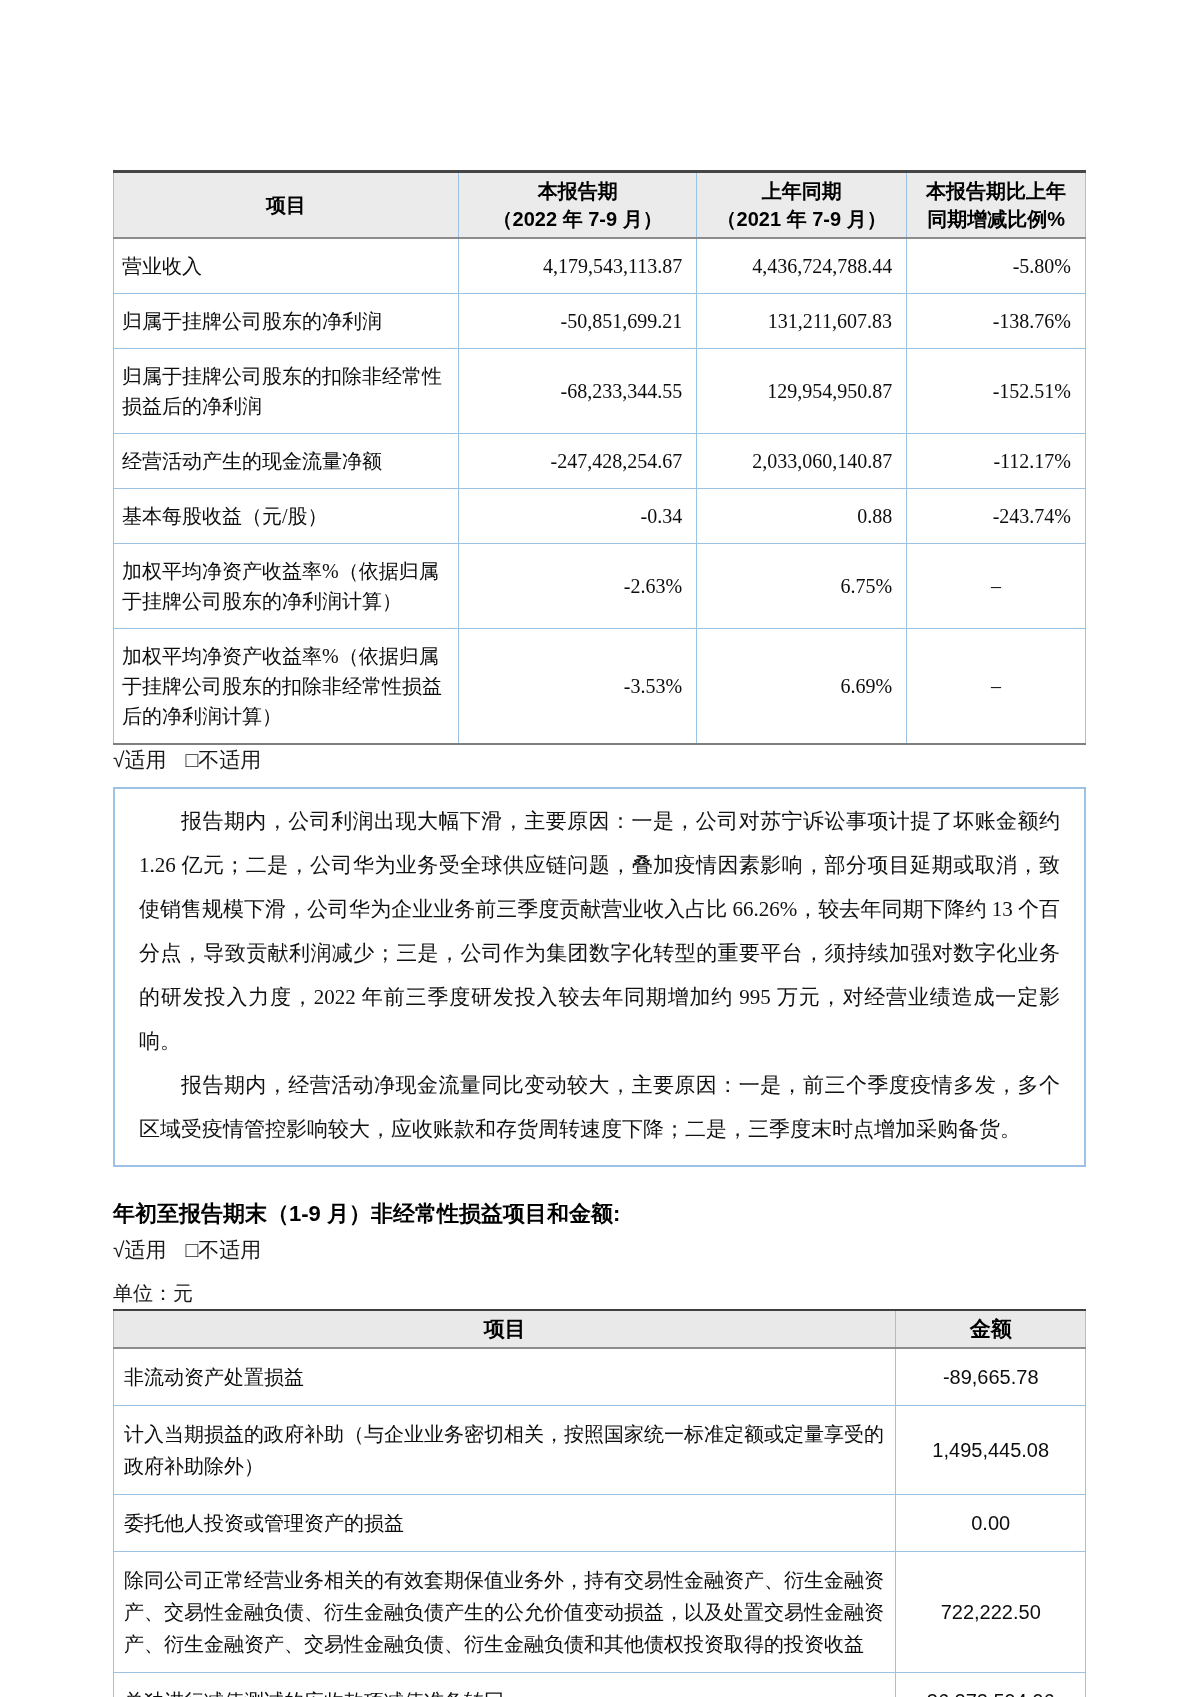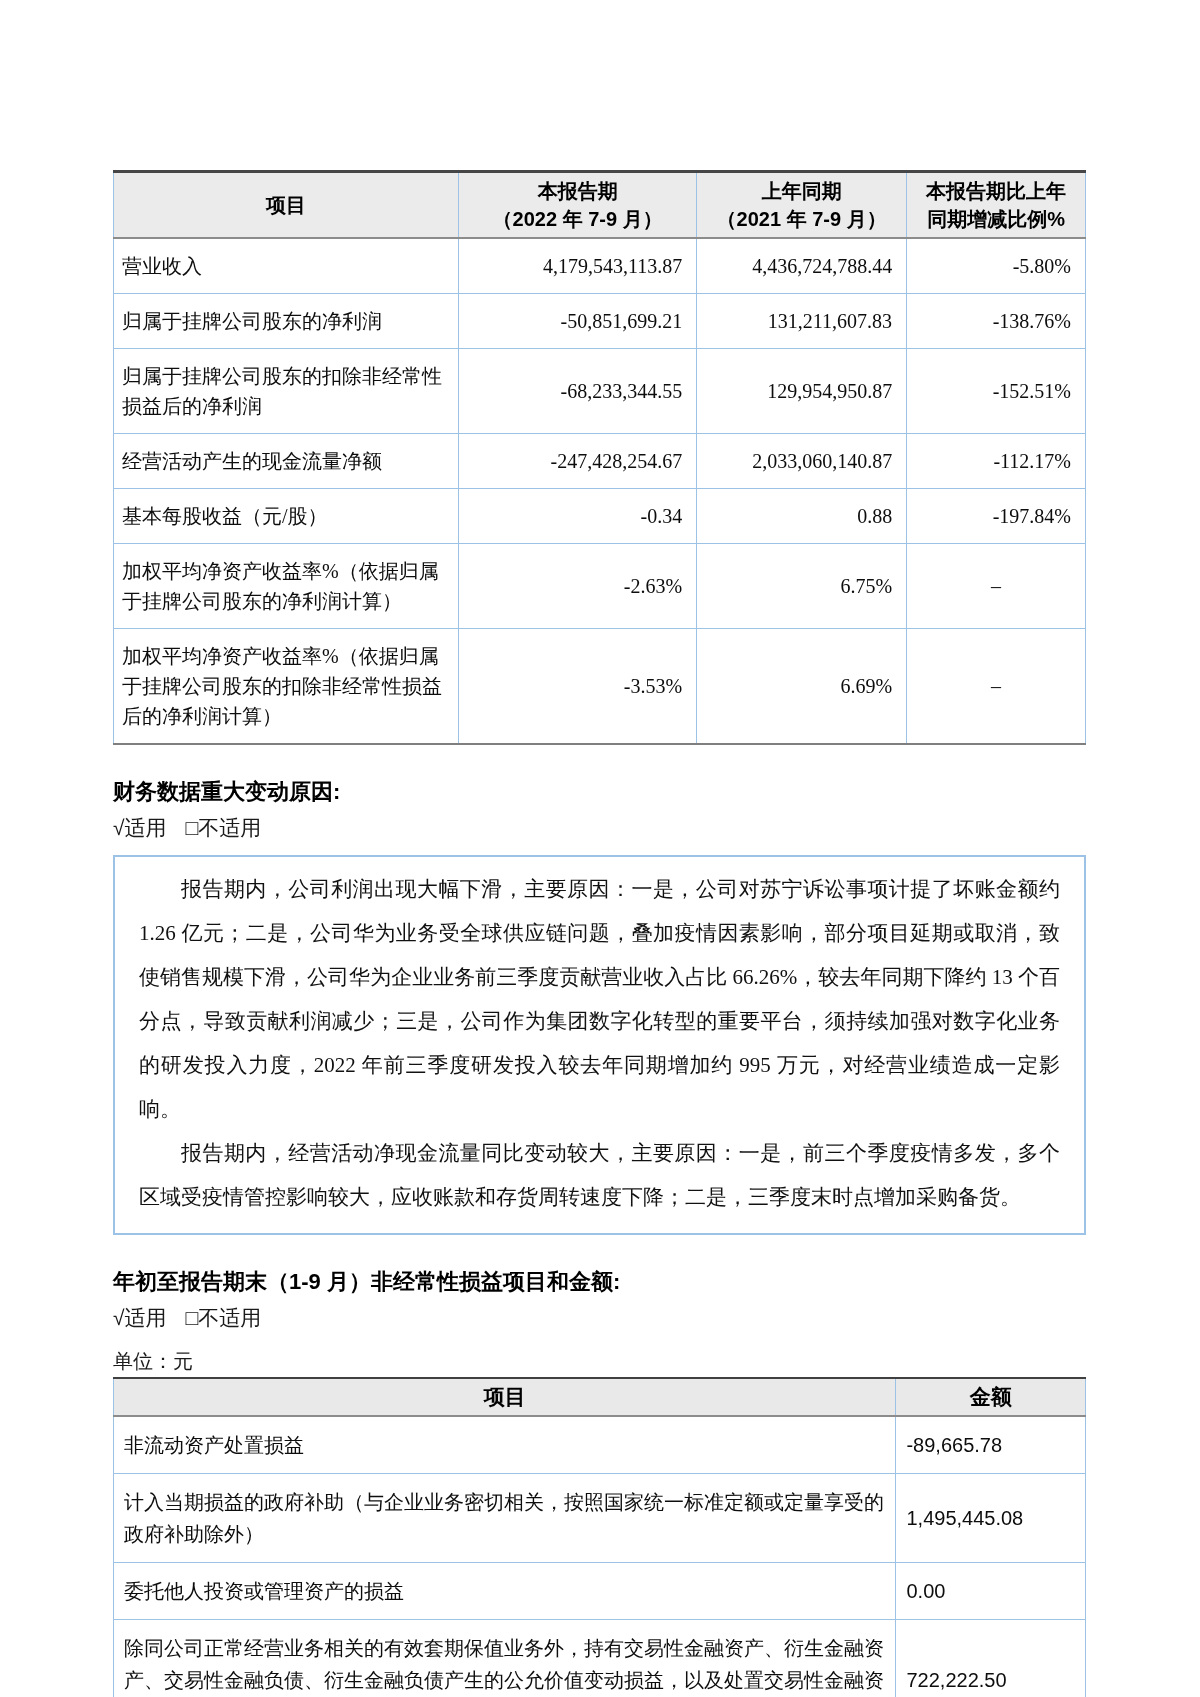--- a/index.html
+++ b/index.html
@@ -118,21 +118,21 @@
     padding: 12px 10px;
   }
   table.t2 td.item2 {
     font-size: 20px;
     line-height: 32px;
     text-align: left;
   }
   table.t2 td.amount {
     font-family: "Liberation Sans", "DejaVu Sans", sans-serif;
     font-size: 20px;
-    text-align: left;
+    text-align: center;
     padding-right: 10px;
   }
 
   .page-number {
     text-align: center;
     margin-top: 14px;
     font-family: "Liberation Sans", "DejaVu Sans", sans-serif;
     font-size: 20px;
     color: #1a1a1a;
   }
@@ -188,38 +188,37 @@
       <tr>
         <td class="item">经营活动产生的现金流量净额</td>
         <td class="num">-247,428,254.67</td>
         <td class="num">2,033,060,140.87</td>
         <td class="num">-112.17%</td>
       </tr>
       <tr>
         <td class="item">基本每股收益（元/股）</td>
         <td class="num">-0.34</td>
         <td class="num">0.88</td>
-        <td class="num">-197.84%</td>
+        <td class="num">-243.74%</td>
       </tr>
       <tr>
         <td class="item">加权平均净资产收益率%（依据归属于挂牌公司股东的净利润计算）</td>
         <td class="num">-2.63%</td>
         <td class="num">6.75%</td>
         <td class="dash">–</td>
       </tr>
       <tr>
         <td class="item">加权平均净资产收益率%（依据归属于挂牌公司股东的扣除非经常性损益后的净利润计算）</td>
         <td class="num">-3.53%</td>
         <td class="num">6.69%</td>
         <td class="dash">–</td>
       </tr>
     </tbody>
   </table>
 
-  <div class="sec-title">财务数据重大变动原因:</div>
   <div class="applicability">
     <span class="opt">√适用</span><span>□不适用</span>
   </div>
   <div class="reason-box">
     <p>报告期内，公司利润出现大幅下滑，主要原因：一是，公司对苏宁诉讼事项计提了坏账金额约 1.26 亿元；二是，公司华为业务受全球供应链问题，叠加疫情因素影响，部分项目延期或取消，致使销售规模下滑，公司华为企业业务前三季度贡献营业收入占比 66.26%，较去年同期下降约 13 个百分点，导致贡献利润减少；三是，公司作为集团数字化转型的重要平台，须持续加强对数字化业务的研发投入力度，2022 年前三季度研发投入较去年同期增加约 995 万元，对经营业绩造成一定影响。</p>
     <p>报告期内，经营活动净现金流量同比变动较大，主要原因：一是，前三个季度疫情多发，多个区域受疫情管控影响较大，应收账款和存货周转速度下降；二是，三季度末时点增加采购备货。</p>
   </div>
 
   <div class="sec-title">年初至报告期末（1-9 月）非经常性损益项目和金额:</div>
   <div class="applicability">

